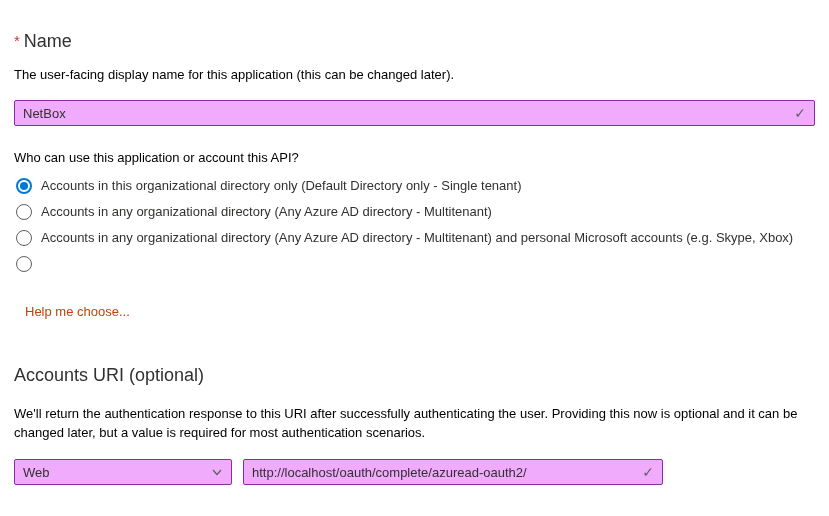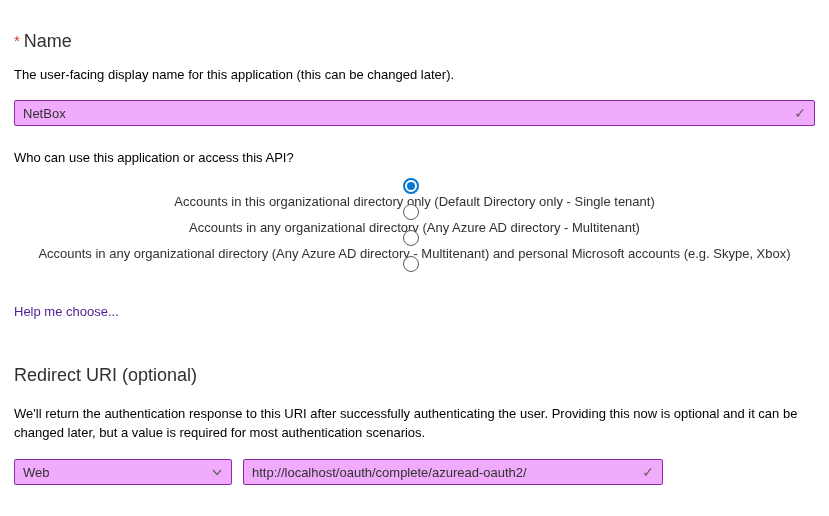--- a/index.html
+++ b/index.html
@@ -64,24 +64,23 @@
     pointer-events: none;
   }
   .name-field { width: 801px; }
 
   
   .account-types-title { margin-top: 43px; }
   .question { margin-top: 22px; }
   .radio-group { margin-top: 11px; }
   .radio-row {
     display: flex;
-    align-items: center;
+    align-items: flex-start;
     height: 26px;
     cursor: pointer;
-    flex-direction: column;
   }
   .radio-circle {
     flex: 0 0 auto;
     width: 16px; height: 16px;
     border: 1px solid #605e5c;
     border-radius: 50%;
     margin: 0 9px 0 2px;
     position: relative;
     background: #fff;
   }
@@ -96,23 +95,24 @@
     width: 8px; height: 8px;
     border-radius: 50%;
     background: #0078d4;
   }
   .radio-label { font-size: 13px; line-height: 16px; }
 
   .help-link {
     display: inline-block;
     margin-top: 22px;
     font-size: 13px;
-    color: #4c1d95;
+    color: #c2410c;
     text-decoration: none;
     cursor: pointer;
+    margin-left: 11px;
   }
 
   
   .redirect-title { margin-top: 44px; }
   .redirect-desc { margin-top: 18px; max-width: 801px; }
   .redirect-row {
     display: flex;
     margin-top: 17px;
     gap: 11px;
   }
@@ -140,21 +140,21 @@
   <div class="name-title-row section-title">
     <span class="required-marker">*</span><span>Name</span>
   </div>
   <div class="desc name-desc">The user-facing display name for this application (this can be changed later).</div>
   <div class="field name-field">
     <input type="text" value="NetBox" style="">
     <span class="valid-check">✓</span>
   </div>
 
   
-  <div class="desc question">Who can use this application or access this API?</div>
+  <div class="desc question">Who can use this application or account this API?</div>
 
   <div class="radio-group">
     <div class="radio-row checked">
       <span class="radio-circle"></span>
       <span class="radio-label">Accounts in this organizational directory only (Default Directory only - Single tenant)</span>
     </div>
     <div class="radio-row">
       <span class="radio-circle"></span>
       <span class="radio-label">Accounts in any organizational directory (Any Azure AD directory - Multitenant)</span>
     </div>
@@ -163,21 +163,21 @@
       <span class="radio-label">Accounts in any organizational directory (Any Azure AD directory - Multitenant) and personal Microsoft accounts (e.g. Skype, Xbox)</span>
     </div>
     <div class="radio-row">
       <span class="radio-circle"></span>
     </div>
   </div>
 
   <a class="help-link">Help me choose...</a>
 
   
-  <div class="section-title redirect-title">Redirect URI (optional)</div>
+  <div class="section-title redirect-title">Accounts URI (optional)</div>
   <div class="desc redirect-desc">We'll return the authentication response to this URI after successfully authenticating the user. Providing this now is optional and it can be changed later, but a value is required for most authentication scenarios.</div>
 
   <div class="redirect-row">
     <div class="field platform-select">
       <span class="select-value">Web</span>
       <span class="chevron">
         <svg width="12" height="12" viewBox="0 0 12 12">
             <polyline points="2,4 6,8.5 10,4" fill="none" stroke="#605e5c" stroke-width="1.2"></polyline>
           </svg>
       </span>

